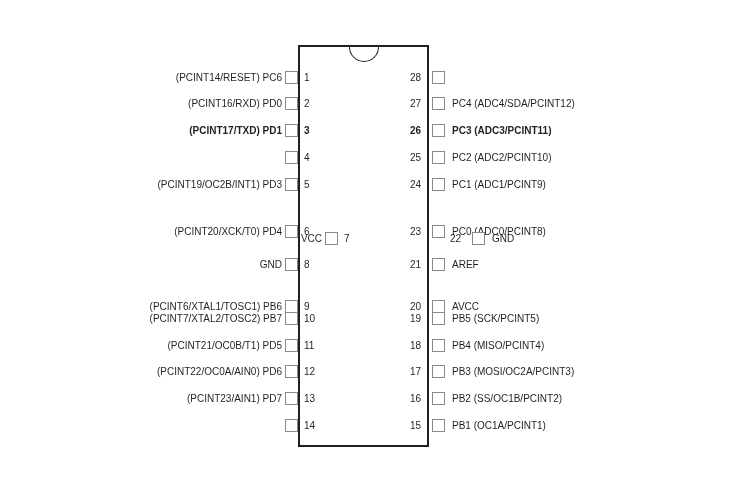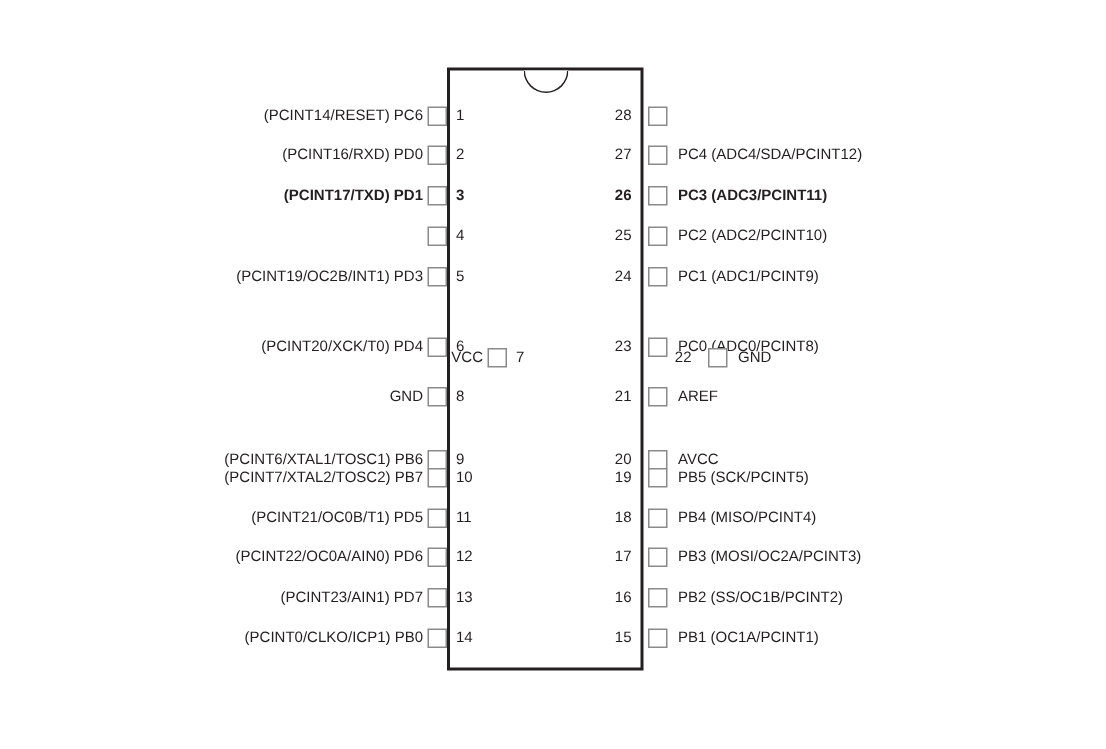--- a/index.html
+++ b/index.html
@@ -179,21 +179,20 @@
   <div class="pin-row" style="top: 385.1px;">
     <span class="left-label">(PCINT23/AIN1) PD7</span>
     <span class="sq left-sq"></span>
     <span class="left-num">13</span>
     <span class="right-num">16</span>
     <span class="sq right-sq"></span>
     <span class="right-label">PB2 (SS/OC1B/PCINT2)</span>
   </div>
 
   <div class="pin-row" style="top: 411.9px;">
-    <span class="left-label">(PCINT0/CLKO/ICP1) PB0</span>
     <span class="sq left-sq"></span>
     <span class="left-num">14</span>
     <span class="right-num">15</span>
     <span class="sq right-sq"></span>
     <span class="right-label">PB1 (OC1A/PCINT1)</span>
   </div>
 </div>
 </div>
 
 </body></html>

